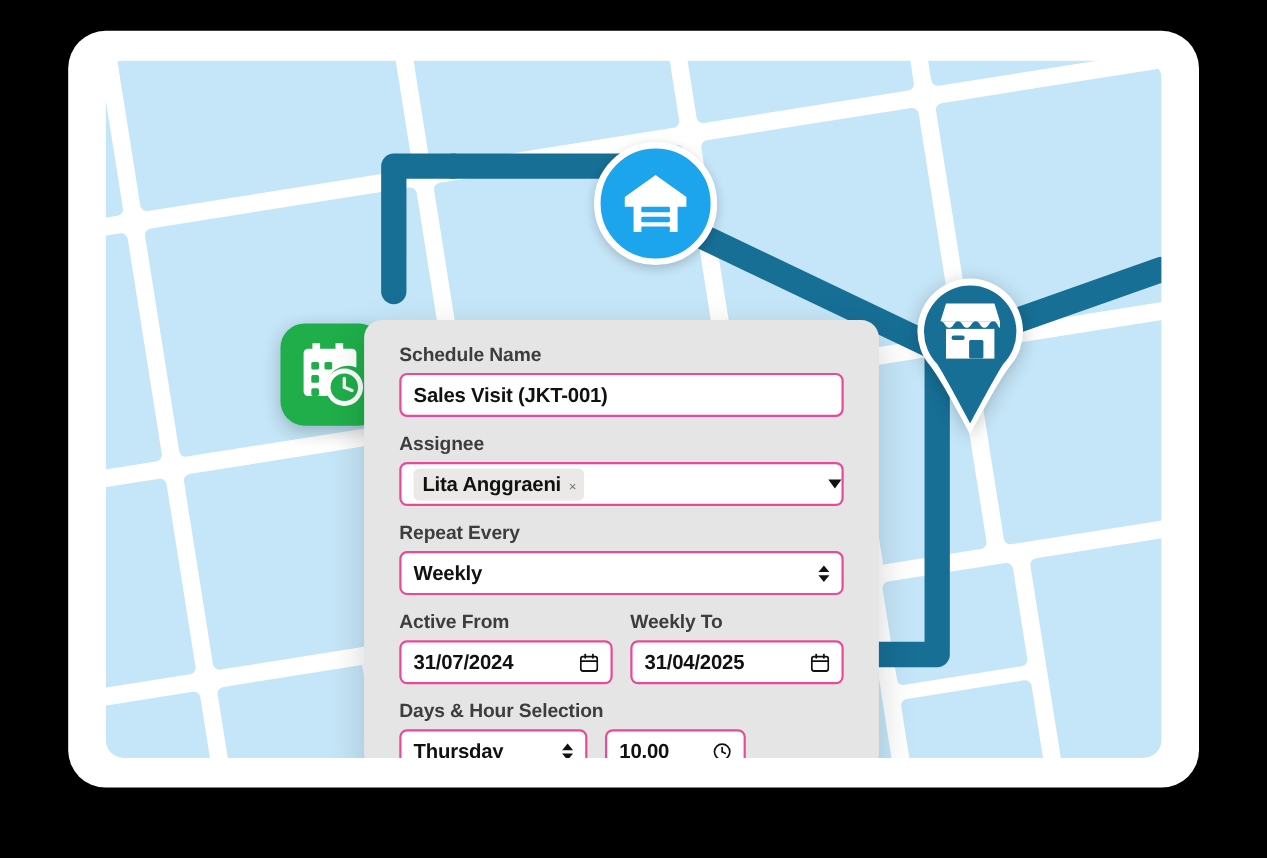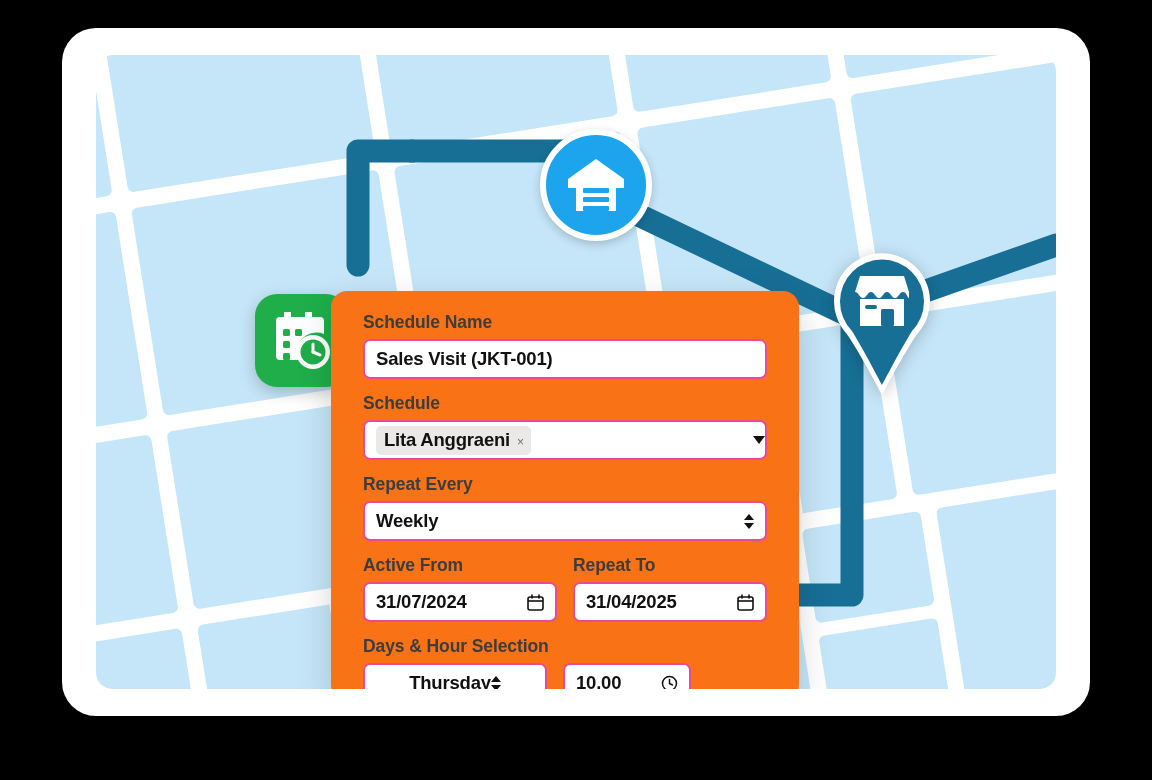--- a/index.html
+++ b/index.html
@@ -72,21 +72,21 @@
     box-shadow: 0 5px 16px rgba(0,0,0,0.22);
     z-index: 6;
   }
   #schedule-badge svg { position: absolute; left: 16px; top: 16px; }
 
   
   #schedule-form-card {
     position: absolute;
     left: 235px; top: 236px;
     width: 468px; height: 410px;
-    background: #f97316;
+    background: #e5e5e5;
     border-radius: 16px;
     box-shadow: 0 12px 34px rgba(0,0,0,0.17);
     padding: 21px 32px 0 32px;
     z-index: 8;
   }
 
   .field-label {
     font-size: 17.5px;
     font-weight: bold;
     color: #3d3d3d;
@@ -148,21 +148,21 @@
     border-left: 5px solid transparent;
     border-right: 5px solid transparent;
     border-top: 6px solid #111111;
   }
 
   .row2 { display: flex; gap: 16px; justify-content: flex-end; }
   .row2 > .col { flex: 1; }
 
   .row-date-control { justify-content: space-between; }
   .row-time { display: flex; gap: 16px; }
-  #day-control { width: 184px; justify-content: center; }
+  #day-control { width: 171px; justify-content: space-between; }
   #time-control { width: 128px; justify-content: space-between; }
 
   .select-control { justify-content: space-between; }
 </style>
 </head>
 <body>
 
 <div id="device-frame">
 
   <div id="map-viewport">
@@ -265,21 +265,21 @@
     <div id="schedule-form-card">
 
       <div class="field-block">
         <div class="field-label">Schedule Name</div>
         <div class="control filled">
           <span title="Schedule Name">Sales Visit (JKT-001)</span>
         </div>
       </div>
 
       <div class="field-block">
-        <div class="field-label">Schedule</div>
+        <div class="field-label">Assignee</div>
         <div class="control" id="assignee-control">
           <span id="assignee-chip">
             <span>Lita Anggraeni</span>
             <span id="assignee-chip-remove">×</span>
           </span>
           <span class="caret-down"></span>
         </div>
       </div>
 
       <div class="field-block">
@@ -300,21 +300,21 @@
             <span>31/07/2024</span>
             <svg width="17" height="17" viewBox="0 0 17 17">
               <rect x="1" y="3" width="15" height="13" rx="2" fill="none" stroke="#111" stroke-width="1.6"></rect>
               <line x1="1" y1="7" x2="16" y2="7" stroke="#111" stroke-width="1.6"></line>
               <line x1="5" y1="1" x2="5" y2="4" stroke="#111" stroke-width="1.6" stroke-linecap="round"></line>
               <line x1="12" y1="1" x2="12" y2="4" stroke="#111" stroke-width="1.6" stroke-linecap="round"></line>
             </svg>
           </div>
         </div>
         <div class="col">
-          <div class="field-label">Repeat To</div>
+          <div class="field-label">Weekly To</div>
           <div class="control row-date-control">
             <span>31/04/2025</span>
             <svg width="17" height="17" viewBox="0 0 17 17">
               <rect x="1" y="3" width="15" height="13" rx="2" fill="none" stroke="#111" stroke-width="1.6"></rect>
               <line x1="1" y1="7" x2="16" y2="7" stroke="#111" stroke-width="1.6"></line>
               <line x1="5" y1="1" x2="5" y2="4" stroke="#111" stroke-width="1.6" stroke-linecap="round"></line>
               <line x1="12" y1="1" x2="12" y2="4" stroke="#111" stroke-width="1.6" stroke-linecap="round"></line>
             </svg>
           </div>
         </div>

